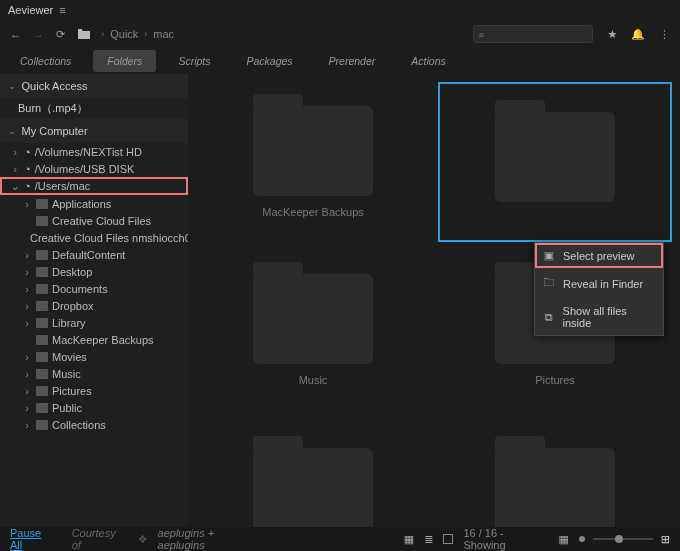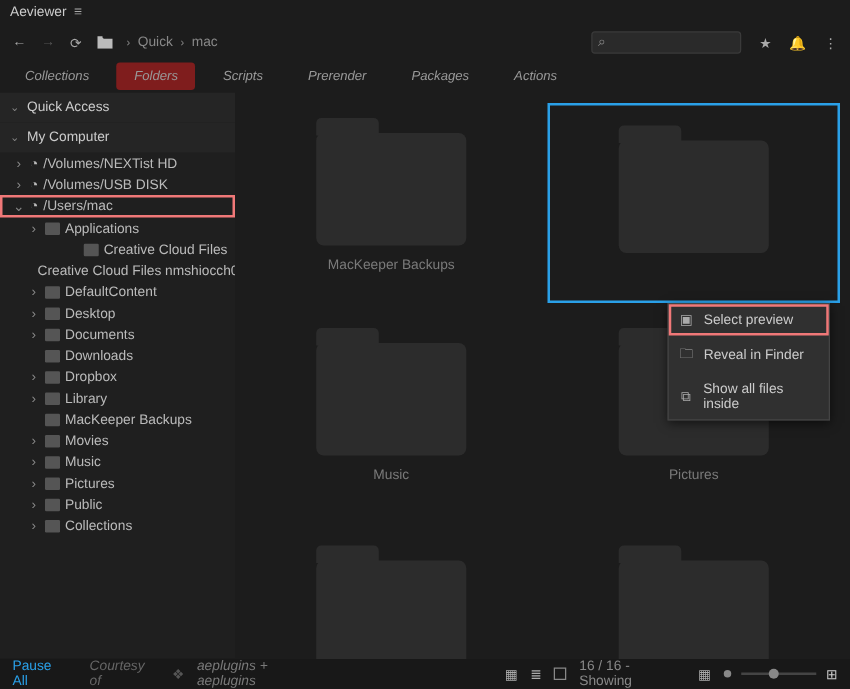--- a/index.html
+++ b/index.html
@@ -6,21 +6,21 @@
   body { background: #1c1c1c; color: #bbb; width: 680px; height: 551px; overflow: hidden; font-size: 11px; }
   .titlebar { height: 20px; display: flex; align-items: center; padding: 0 8px; color: #ccc; }
   .titlebar .menu-icon { margin-left: 6px; cursor: pointer; }
   .toolbar { height: 28px; display: flex; align-items: center; padding: 0 10px; gap: 10px; color: #aaa; }
   .toolbar .nav { display: flex; gap: 12px; align-items: center; }
   .breadcrumb { display: flex; gap: 6px; align-items: center; color: #888; }
   .toolbar .right { margin-left: auto; display: flex; align-items: center; gap: 14px; }
   .search { background: #2a2a2a; border: 1px solid #3a3a3a; border-radius: 3px; width: 120px; height: 18px; display: flex; align-items: center; padding: 0 4px; color: #888; }
   .tabs { height: 26px; display: flex; align-items: center; gap: 8px; padding: 0 6px; color: #999; }
   .tab { padding: 5px 14px; border-radius: 3px; cursor: pointer; font-size: 10.5px; font-style: italic; }
-  .tab.active { background: #7f1d1d; }
+  .tab.active { background: #404040; }
   .main { display: flex; height: calc(100% - 20px - 28px - 26px - 24px); }
   .sidebar { width: 188px; background: #1f1f1f; display: flex; flex-direction: column; overflow-y: auto; }
   .section-header { display: flex; align-items: center; padding: 6px 8px; color: #ccc; background: #252525; cursor: pointer; gap: 6px; font-size: 11px;}
   .side-item { display: flex; align-items: center; padding: 4px 8px 4px 8px; color: #ccc; cursor: pointer; gap: 6px; height: 21px; position: relative; font-size: 11px;}
   .side-item.indent1 { padding-left: 18px; }
   .tree-item { display: flex; align-items: center; padding: 2px 6px; color: #bbb; cursor: pointer; gap: 4px; height: 17px; font-size: 11px; white-space: nowrap; overflow: hidden;}
   .tree-item .expander { width: 10px; text-align: center; color: #888; }
   .tree-item .folder-icon-s { width: 12px; height: 10px; background: #555; border-radius: 1px; display: inline-block; }
   .highlight-red { border: 2px solid #f07878; }
   .content { flex: 1; display: flex; flex-direction: column; position: relative; background: #1c1c1c; overflow-y: auto;}
@@ -30,21 +30,21 @@
   .folder-shape { width: 120px; height: 90px; background: #2c2c2c; border-radius: 6px; position: relative; margin-bottom: 14px;}
   .folder-shape::before { content: ""; position: absolute; left: 0; top: -12px; width: 50px; height: 14px; background: #2c2c2c; border-radius: 4px 4px 0 0; }
   .folder-label { color: #7a7a7a; margin-top: -4px; }
   .ctx-menu { position: absolute; right: 16px; top: 168px; width: 130px; background: #303030; border: 1px solid #444; box-shadow: 0 2px 8px rgba(0,0,0,.6); z-index: 50; }
   .ctx-item { display: flex; align-items: center; gap: 8px; padding: 6px 8px; color: #ccc; cursor: pointer; font-size: 11px;}
   .ctx-item.hl { border: 2px solid #f07878; padding: 4px 6px;}
   .ctx-item .ci-icon { width: 12px; text-align:center; color:#aaa;}
   .statusbar { height: 24px; background: #181818; display: flex; align-items: center; padding: 0 10px; gap: 10px; color: #888; position: absolute; bottom: 0; left: 0; right: 0;}
   .statusbar .view-icons { display: flex; gap: 10px; margin-left: 8px; align-items: center;}
   .statusbar .slider { margin-left: auto; display: flex; align-items: center; gap: 8px;}
-  .pause { color: #2aa0e8; margin-right: 6px; cursor: pointer; }
+  .pause { color: #2aa0e8; margin-right: 6px; cursor: pointer; text-decoration: underline; }
   .courtesy { font-style: italic; color: #666;}
   .scriptlogo { font-style: italic; color: #7a7a7a; }
   .icon-btn { cursor: pointer; color: #aaa; }
   .disabled { color: #555;}
   .square { width:10px; height:10px; border:1px solid #888; display:inline-block;}
   .chev { font-size: 9px; color: #888;}
 </style>
 </head>
 <body>
 
@@ -78,32 +78,35 @@
     <span class="icon-btn">★</span>
     <span class="icon-btn">🔔</span>
     <span class="icon-btn">⋮</span>
   </div>
 </div>
 
 <div class="tabs">
   <div class="tab">Collections</div>
   <div class="tab active">Folders</div>
   <div class="tab">Scripts</div>
+  <div class="tab">Packages</div>
   <div class="tab">Prerender</div>
-  <div class="tab">Packages</div>
   <div class="tab">Actions</div>
 </div>
 
 <div class="main">
 
   <div class="sidebar">
     <div class="section-header">
       <span class="chev">⌄</span>
       <span>Quick Access</span>
     </div>
+    <div class="side-item indent1">
+      <span>Burn（.mp4）</span>
+    </div>
 
     <div class="section-header">
       <span class="chev">⌄</span>
       <span>My Computer</span>
     </div>
 
     <div class="tree-item" style="padding-left:10px;">
       <span class="expander">›</span>
       <span>◔</span>
       <span>/Volumes/NEXTist HD</span>
@@ -119,21 +122,21 @@
       <span>◔</span>
       <span>/Users/mac</span>
     </div>
 
     <div id="tree-container">
         <div class="tree-item" style="padding-left: 22px;">
           <span class="expander">›</span>
           <span class="folder-icon-s"></span>
           <span>Applications</span>
         </div>
-        <div class="tree-item" style="padding-left: 22px; justify-content: flex-end;">
+        <div class="tree-item" style="padding-left: 22px;">
           <span class="expander"></span>
           <span class="folder-icon-s"></span>
           <span>Creative Cloud Files</span>
         </div>
         <div class="tree-item" style="padding-left: 22px;">
           <span class="expander"></span>
           <span class="folder-icon-s"></span>
           <span>Creative Cloud Files nmshiocch001@</span>
         </div>
         <div class="tree-item" style="padding-left: 22px;">
@@ -143,25 +146,20 @@
         </div>
         <div class="tree-item" style="padding-left: 22px;">
           <span class="expander">›</span>
           <span class="folder-icon-s"></span>
           <span>Desktop</span>
         </div>
         <div class="tree-item" style="padding-left: 22px;">
           <span class="expander">›</span>
           <span class="folder-icon-s"></span>
           <span>Documents</span>
-        </div>
-        <div class="tree-item" style="padding-left: 22px;">
-          <span class="expander"></span>
-          <span class="folder-icon-s"></span>
-          <span>Downloads</span>
         </div>
         <div class="tree-item" style="padding-left: 22px;">
           <span class="expander">›</span>
           <span class="folder-icon-s"></span>
           <span>Dropbox</span>
         </div>
         <div class="tree-item" style="padding-left: 22px;">
           <span class="expander">›</span>
           <span class="folder-icon-s"></span>
           <span>Library</span>

